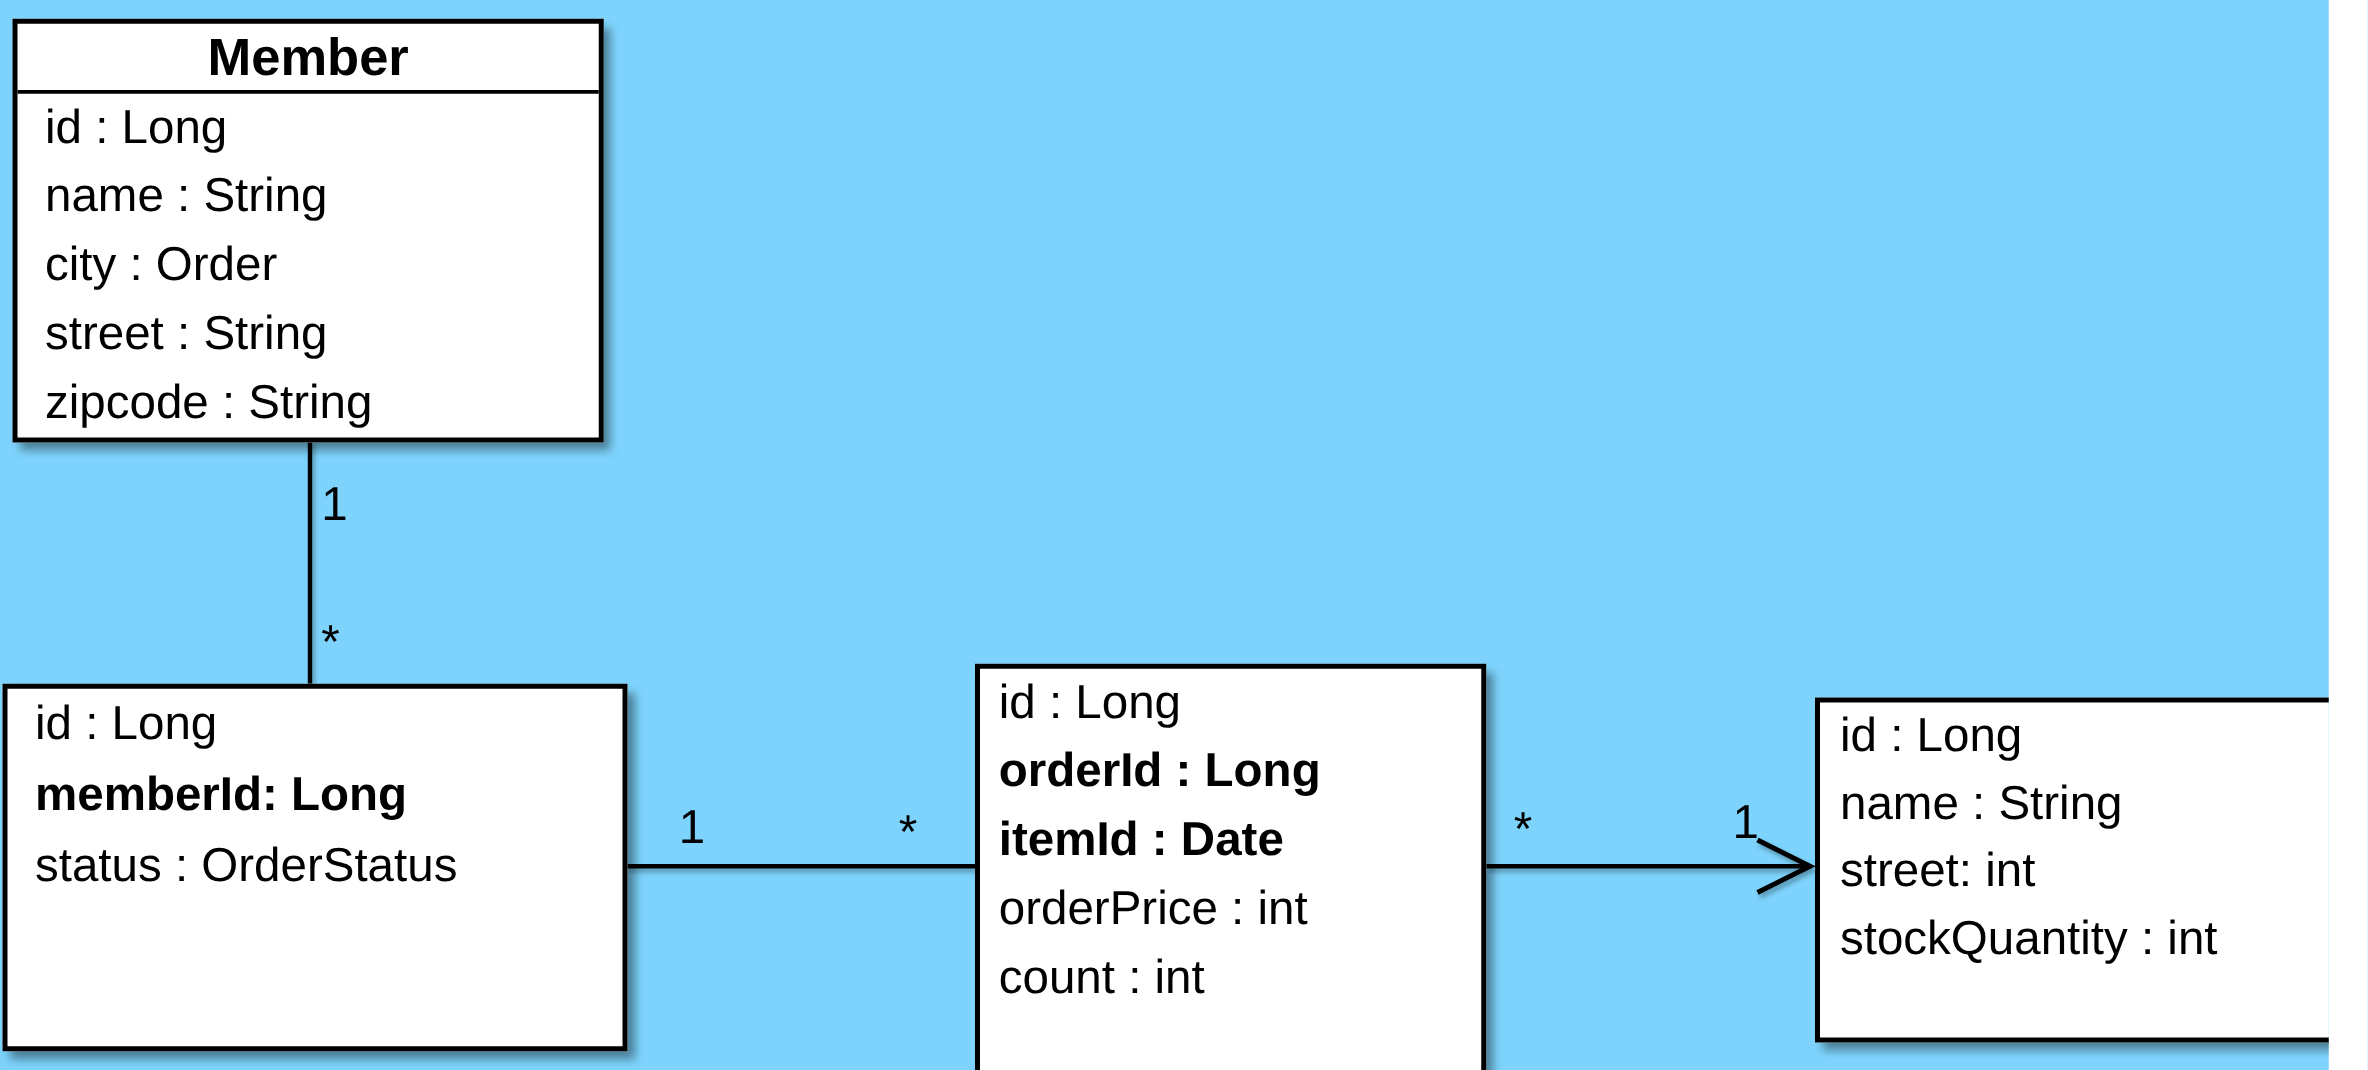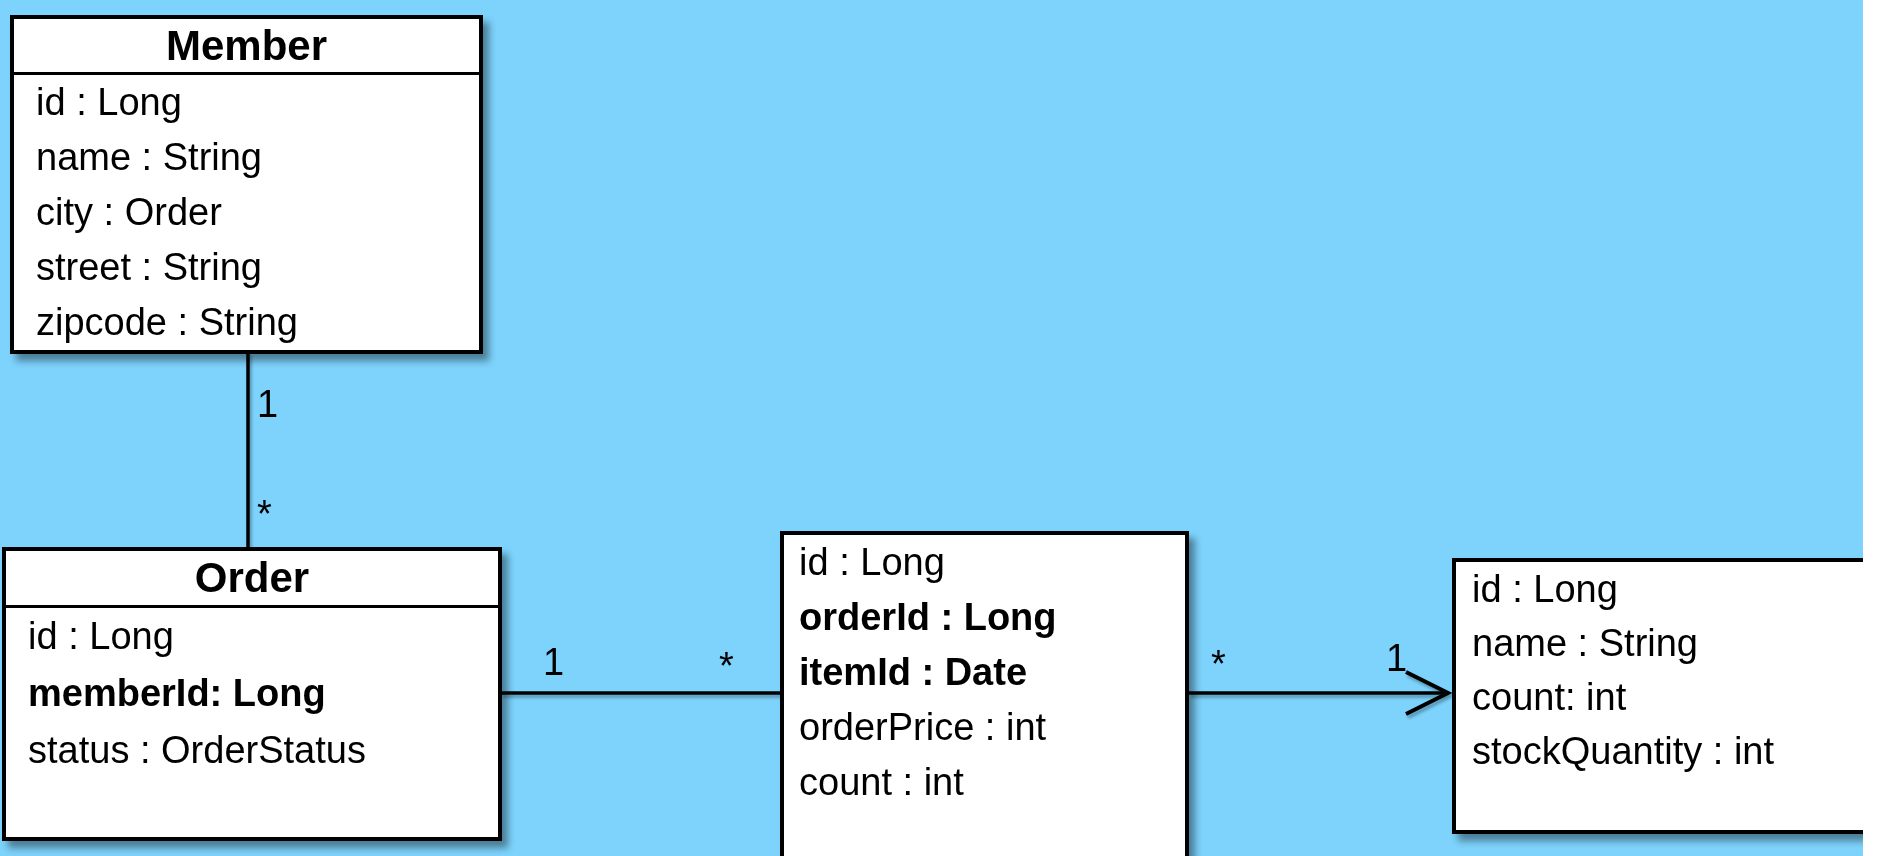--- a/index.html
+++ b/index.html
@@ -95,21 +95,20 @@
     <div class="uml-attrs">
       <div class="attr">id : Long</div>
       <div class="attr">name : String</div>
       <div class="attr">city : Order</div>
       <div class="attr">street : String</div>
       <div class="attr">zipcode : String</div>
     </div>
   </div>
 
   <div class="uml-class" id="cls-order">
-    <div class="uml-title">Order</div>
     <div class="uml-attrs">
       <div class="attr">id : Long</div>
       <div class="attr bold">memberId: Long</div>
       <div class="attr">status : OrderStatus</div>
     </div>
   </div>
 
   <div class="uml-class" id="cls-orderitem">
     <div class="uml-attrs">
       <div class="attr">id : Long</div>
@@ -117,21 +116,21 @@
       <div class="attr bold">itemId : Date</div>
       <div class="attr">orderPrice : int</div>
       <div class="attr">count : int</div>
     </div>
   </div>
 
   <div class="uml-class" id="cls-item">
     <div class="uml-attrs">
       <div class="attr">id : Long</div>
       <div class="attr">name : String</div>
-      <div class="attr">count: int</div>
+      <div class="attr">street: int</div>
       <div class="attr">stockQuantity : int</div>
     </div>
   </div>
 
   <div class="mult" id="mult-mo-1">1</div>
   <div class="mult" id="mult-mo-n">*</div>
   <div class="mult" id="mult-oi-1">1</div>
   <div class="mult" id="mult-oi-n">*</div>
   <div class="mult" id="mult-ii-n">*</div>
   <div class="mult" id="mult-ii-1">1</div>

